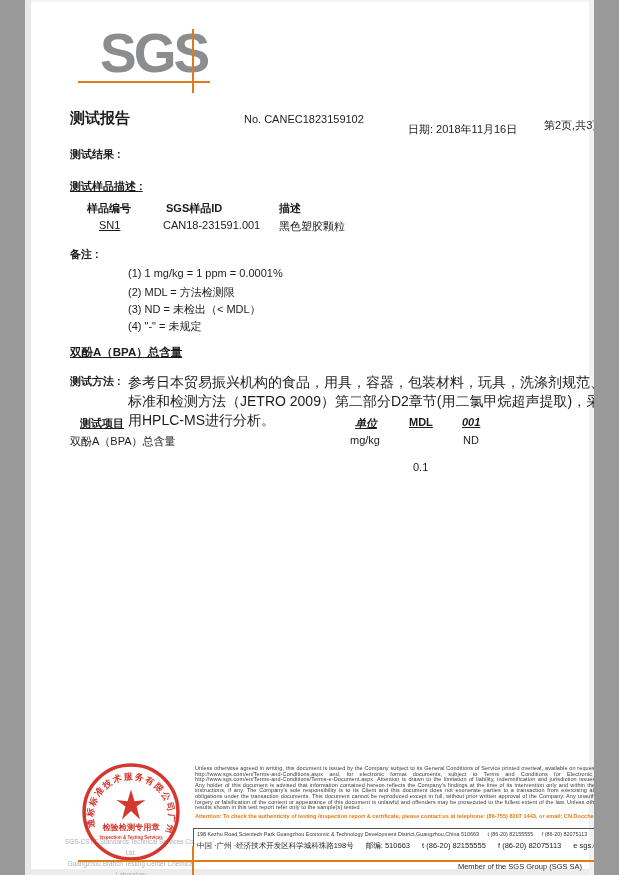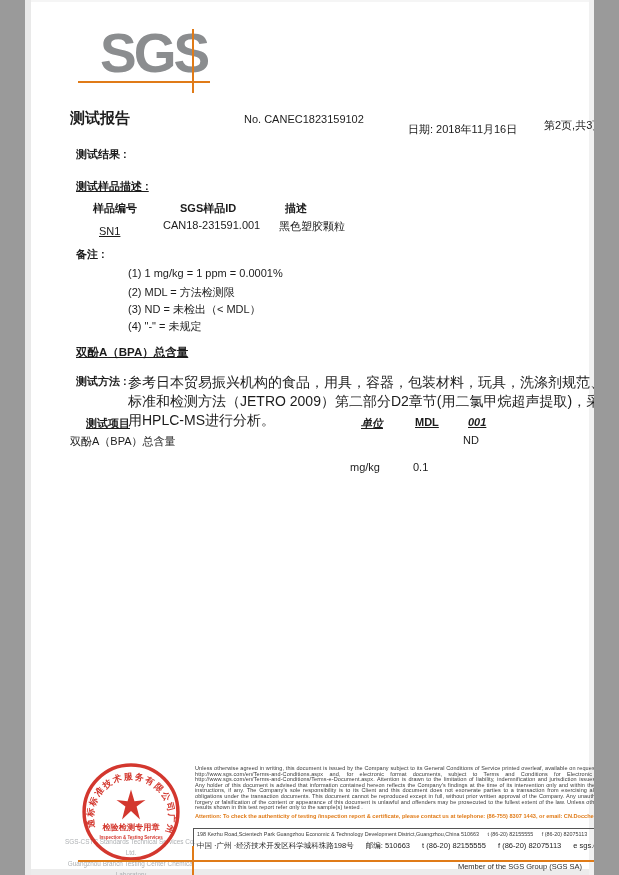--- a/index.html
+++ b/index.html
@@ -17,37 +17,37 @@
   
   .logo-text{left:75px;top:24px;font-size:55px;line-height:58px;font-weight:bold;color:#8b8d8f;letter-spacing:-3px;}
   .logo-hline{left:53px;top:81px;width:132px;height:2px;background:#e07b18;}
   .logo-vline{left:167px;top:29px;width:2px;height:64px;background:#e07b18;}
   
   .report-title{left:45px;top:109px;font-size:15px;font-weight:bold;color:#1c1c1c;}
   .report-no{left:219px;top:113px;font-size:11px;}
   .report-date{left:383px;top:122px;font-size:11px;}
   .report-page{left:519px;top:118px;font-size:11px;}
   
-  .sec-label{font-size:11px;font-weight:bold;color:#1c1c1c;margin-left:6px;}
+  .sec-label{font-size:11px;font-weight:bold;color:#1c1c1c;}
   .body-text{font-size:11px;color:#1c1c1c;}
   .u{text-decoration:underline;}
   .i{font-style:italic;}
   .results-label{left:45px;top:147px;}
   .sampledesc-label{left:45px;top:179px;}
-  .st-h1{left:62px;top:201px;} .st-h2{left:149px;top:201px;} .st-h3{left:254px;top:201px;}
-  .st-r1{left:74px;top:225px;text-decoration:underline;} .st-r2{left:138px;top:219px;} .st-r3{left:254px;top:219px;}
+  .st-h1{left:62px;top:201px;} .st-h2{left:141px;top:201px;} .st-h3{left:254px;top:201px;}
+  .st-r1{left:74px;top:219px;text-decoration:underline;} .st-r2{left:138px;top:219px;} .st-r3{left:254px;top:219px;}
   .notes-label{left:45px;top:247px;}
   .note-0{left:103px;top:267px;} .note-1{left:103px;top:285px;}
   .note-2{left:103px;top:302px;} .note-3{left:103px;top:319px;}
   .bpa-title{left:45px;top:345px;font-size:11.5px;}
   .method-label{left:45px;top:374px;}
   .method-text{left:103px;top:373px;width:482px;font-size:14px;line-height:19px;white-space:normal;color:#1c1c1c;}
   .rt-h-item{left:55px;top:416px;} .rt-h-unit{left:330px;top:416px;}
   .rt-h-mdl{left:384px;top:416px;} .rt-h-001{left:437px;top:416px;}
-  .rt-r-item{left:45px;top:434px;} .rt-r-unit{left:325px;top:434px;margin-top:27px;}
+  .rt-r-item{left:45px;top:434px;} .rt-r-unit{left:325px;top:434px;}
   .rt-r-mdl{left:388px;top:434px;margin-top:27px;} .rt-r-nd{left:438px;top:434px;}
   
   .company-lines{left:38px;top:836px;width:136px;text-align:center;font-size:6.4px;line-height:11px;color:#aeb1b4;white-space:normal;}
   .stamp-svg{position:absolute;left:55px;top:761px;opacity:.9;}
   .disclaimer{left:170px;top:766px;width:443px;font-size:5.5px;line-height:5.6px;letter-spacing:.1px;color:#3a3a3a;text-align:justify;white-space:normal;}
   .attention{left:170px;top:813px;width:443px;font-size:5.6px;line-height:6.4px;font-weight:bold;color:#e07b18;white-space:normal;}
   .addr-topline{left:168px;top:828px;width:444px;height:1px;background:#555;}
   .addr-vline{left:168px;top:828px;width:1px;height:31px;background:#555;}
   .addr-en{left:172px;top:831px;font-size:5.4px;color:#3a3a3a;}
   .addr-en span{margin-right:7px;}

